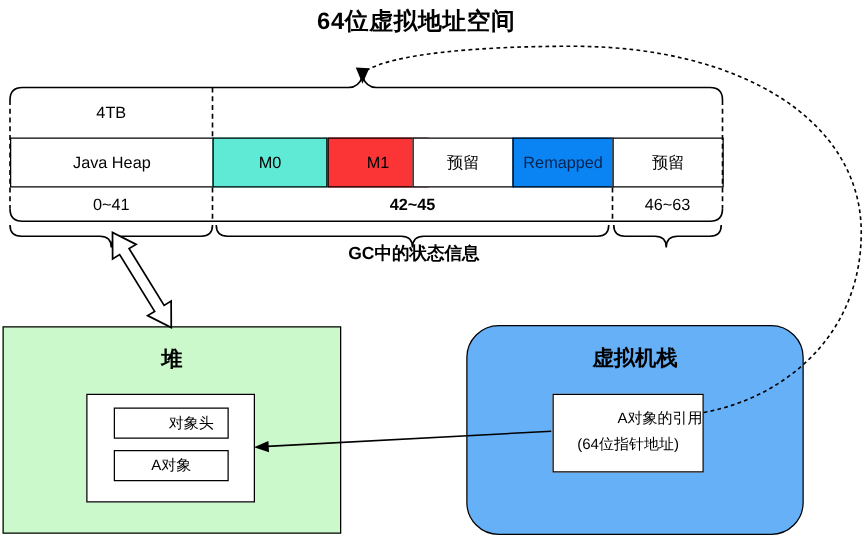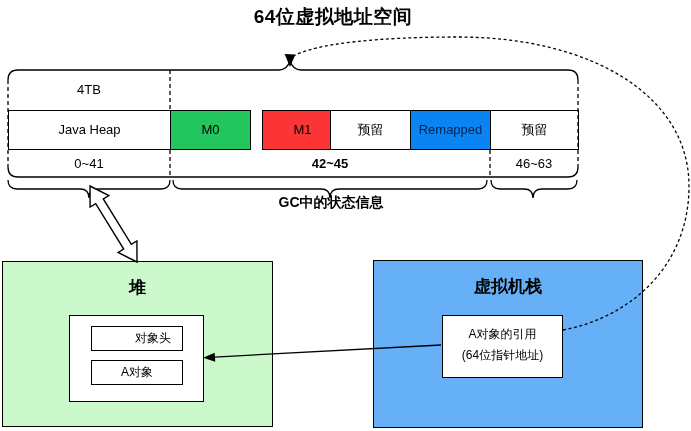--- a/index.html
+++ b/index.html
@@ -14,45 +14,45 @@
   }
   
   .size-row{left:8px;top:70px;width:162px;height:40px;line-height:40px;text-align:center;font-size:13px;}
   .seg{top:110px;height:40px;border:1px solid #000;line-height:38px;text-align:center;font-size:13px;background:#fff;}
   .seg-remapped{color:#06234f;}
   .bitrange{top:150px;height:27px;line-height:27px;text-align:center;font-size:13px;}
   .gc-label{left:251px;top:194px;width:160px;height:22px;text-align:center;font-size:14px;font-weight:bold;white-space:nowrap;}
   
   .bigbox{border:1.5px solid #000;}
   .heap-box{left:2px;top:261px;width:271px;height:166px;}
-  .stack-box{left:373px;top:260px;width:270px;height:168px;}
+  .stack-box{left:373px;top:260px;width:270px;height:168px;border-radius:26px;}
   .box-title{left:0;top:14px;width:100%;text-align:center;font-size:17px;font-weight:bold;}
   .obj-box{left:66px;top:53px;width:135px;height:87px;background:#fff;border:1.5px solid #000;}
   .obj-slot{left:21px;width:92px;height:25px;background:#fff;border:1.2px solid #000;line-height:23px;text-align:center;font-size:12px;}
   .slot1{top:10px;padding-left:32px;}
   .slot2{top:44px;}
   .ref-box{left:68px;top:54px;width:121px;height:63px;background:#fff;border:1.5px solid #000;text-align:center;font-size:12px;}
-  .ref-line1{left:0;top:10px;width:100%;}
+  .ref-line1{left:0;top:10px;width:100%;text-align:right;}
   .ref-line2{left:0;top:31px;width:100%;}
   svg.overlay{position:absolute;left:0;top:0;width:691px;height:431px;pointer-events:none;}
   svg .ln{fill:none;stroke:#000;stroke-width:1.3;}
   svg .dash{stroke-dasharray:4 3;}
   svg .dashfine{stroke-dasharray:3 2.6;}
 </style>
 </head>
 <body>
 
 <div class="stage">
 
   <div class="abs title">64位虚拟地址空间</div>
 
   <div class="abs size-row">4TB</div>
 
   <div class="abs seg" style="left: 8px; width: 163px; background-color: rgb(255, 255, 255);">Java Heap</div>
-  <div class="abs seg" style="left: 170px; width: 81px; background-color: #22c55e;">M0</div>
+  <div class="abs seg" style="left: 170px; width: 92px; background-color: #5eead4;">M0</div>
   <div class="abs seg" style="left: 250px; width: 81px; background-color: rgb(251, 53, 53); margin-left: 12px;">M1</div>
   <div class="abs seg" style="left: 330px; width: 81px; background-color: rgb(255, 255, 255);">预留</div>
   <div class="abs seg seg-remapped" style="left: 410px; width: 81px; background-color: rgb(10, 132, 243);">Remapped</div>
   <div class="abs seg" style="left: 490px; width: 89px; background-color: rgb(255, 255, 255);">预留</div>
 
   <div class="abs bitrange" style="left:8px;width:162px;">0~41</div>
   <div class="abs bitrange" style="left:170px;width:320px;font-weight:bold;">42~45</div>
   <div class="abs bitrange" style="left:490px;width:88px;">46~63</div>
 
   <div class="abs gc-label">GC中的状态信息</div>

